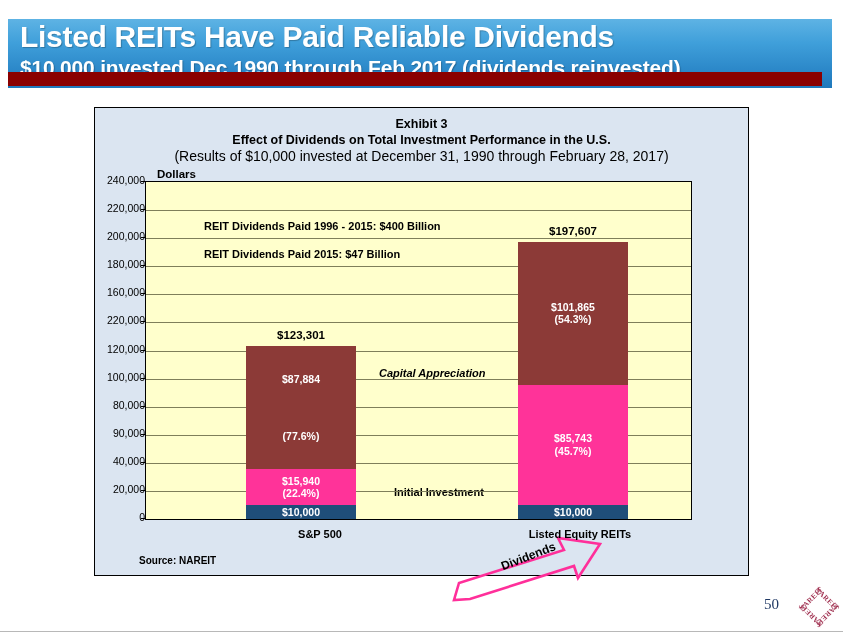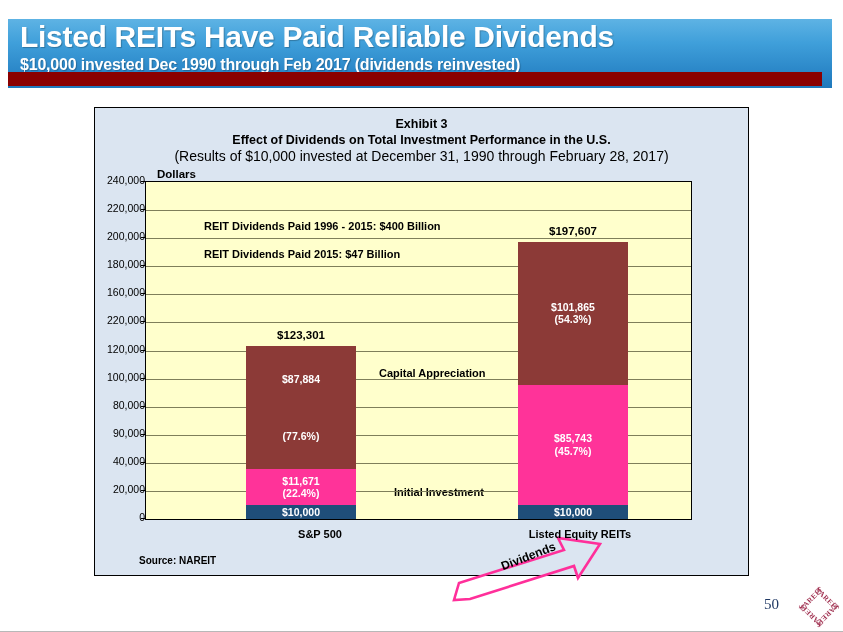--- a/index.html
+++ b/index.html
@@ -33,21 +33,21 @@
     font-weight: bold;
     color: #ffffff;
     letter-spacing: -0.3px;
     white-space: nowrap;
     text-shadow: 1px 1px 1px rgba(0,0,0,0.25);
   }
   #header-subtitle {
     position: absolute;
     left: 12px;
     top: 37px;
-    font-size: 16px;
+    font-size: 21px;
     font-weight: bold;
     color: #ffffff;
     letter-spacing: -0.2px;
     white-space: nowrap;
     text-shadow: 1px 1px 1px rgba(0,0,0,0.25);
   }
   #header-rule {
     position: absolute;
     left: 8px;
     top: 72px;
@@ -294,41 +294,41 @@
       <div class="ytick-label" style="top: 308.917px;">20,000</div>
       <div class="ytick-mark" style="top: 308.917px;"></div>
       <div class="ytick-label" style="top: 337px;">0</div>
       <div class="ytick-mark" style="top: 337px;"></div>
     </div>
 
   <div id="plot-area">
 
     <div class="plot-note" id="note-0" style="left:58px; top:38px;">REIT Dividends Paid 1996 - 2015: $400 Billion</div>
     <div class="plot-note" id="note-1" style="left:58px; top:66px;">REIT Dividends Paid 2015: $47 Billion</div>
-    <div class="plot-note" id="note-capapp" style="left:233px; top:185px;">Capital Appreciation</div>
+    <div class="plot-note" id="note-capapp" style="left:233px; top:185px;font-style:italic;">Capital Appreciation</div>
     <div class="plot-note" id="note-initinv" style="left:248px; top:304px;">Initial Investment</div>
 
   <div class="gridline" style="top: 28.0833px;"></div>
       <div class="gridline" style="top: 56.1667px;"></div>
       <div class="gridline" style="top: 84.25px;"></div>
       <div class="gridline" style="top: 112.333px;"></div>
       <div class="gridline" style="top: 140.417px;"></div>
       <div class="gridline" style="top: 168.5px;"></div>
       <div class="gridline" style="top: 196.583px;"></div>
       <div class="gridline" style="top: 224.667px;"></div>
       <div class="gridline" style="top: 252.75px;"></div>
       <div class="gridline" style="top: 280.833px;"></div>
       <div class="gridline" style="top: 308.917px;"></div>
       <div class="bar-group" style="left: 100px; width: 110px; bottom: 0px; height: 173.135px;">
         <div class="bar-total" style="top: -17px;">$123,301</div>
         <div class="bar-seg" style="background: rgb(31, 78, 121); height: 14.0417px; bottom: 0px;">
           <span>$10,000</span>
         </div>
         <div class="bar-seg" style="background: rgb(255, 51, 153); height: 35.6897px; bottom: 14.0417px;">
-          <span>$11,671</span>
+          <span>$15,940</span>
           <span>(22.4%)</span>
         </div>
         <div class="bar-seg" style="background: rgb(140, 58, 55); height: 123.404px; bottom: 49.7314px; gap: 44px;">
           <span>$87,884</span>
           <span>(77.6%)</span>
         </div>
       </div>
       <div class="bar-group" style="left: 372px; width: 110px; bottom: 0px; height: 277.473px;">
         <div class="bar-total" style="top: -17px;">$197,607</div>
         <div class="bar-seg" style="background: rgb(31, 78, 121); height: 14.0417px; bottom: 0px;">

